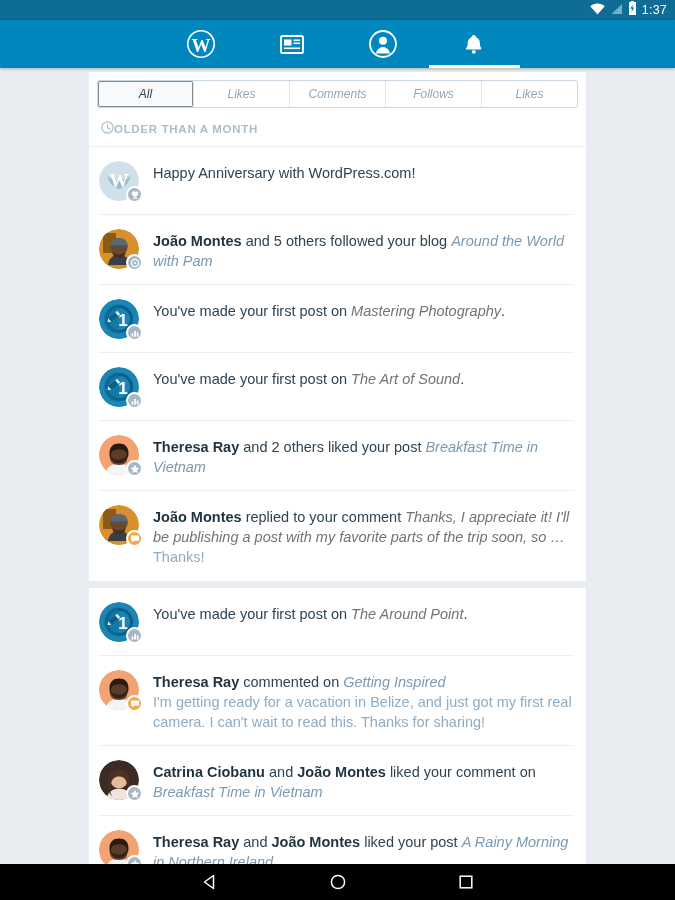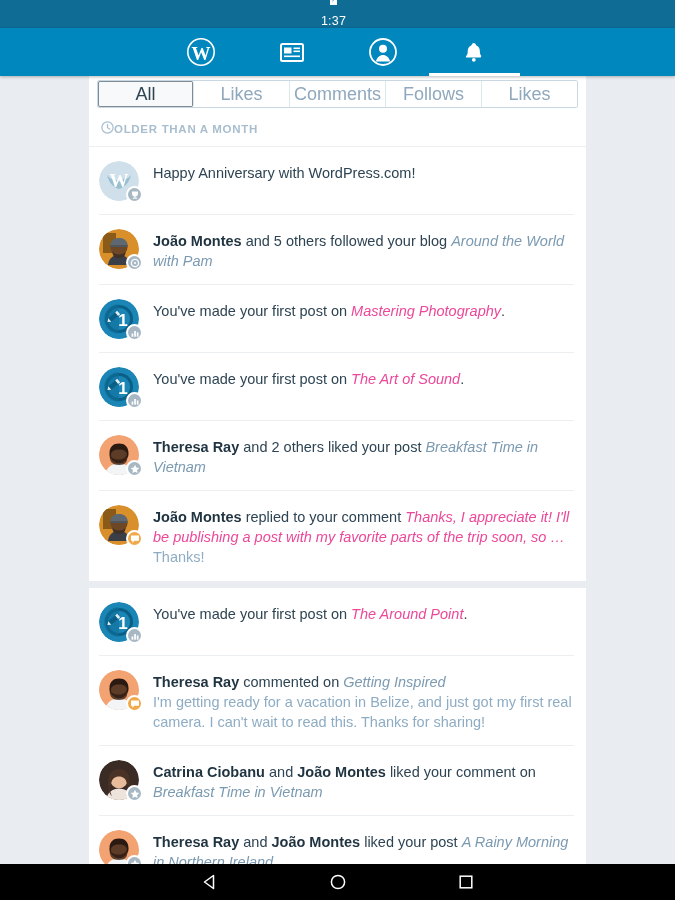--- a/index.html
+++ b/index.html
@@ -6,23 +6,23 @@
   html,body { width:675px; height:900px; }
   body {
     font-family:"Liberation Sans", sans-serif;
     background:#e9edf1;
     overflow:hidden;
     position:relative;
   }
 
   
   .statusbar {
-    height:28px; background:#0e6c95; color:#fff;
+    height:20px; background:#0e6c95; color:#fff;
     display:flex; align-items:center; justify-content:flex-end;
-    padding-right:8px; gap:5px;flex-direction:column;
+    padding-right:8px; gap:5px;
   }
   .status-time { font-size:12.5px; letter-spacing:.2px; }
   .sb-ico { display:block; }
 
   
   .appbar {
     height:48px; background:#0087be;
     display:flex; align-items:stretch; justify-content:center;
     position:relative;
     box-shadow:0 1px 3px rgba(0,0,0,.28);
@@ -49,22 +49,23 @@
   .filterbar {
     background:#fff; margin:0 89px;
     padding:8px 8px 0 8px;
   }
   .filterrow {
     display:flex; border:1px solid #c8d7e1; border-radius:2px;
     overflow:hidden; height:28px;
   }
   .filtertab {
     flex:1; display:flex; align-items:center; justify-content:center;
-    font-size:18px; color:#8fa8bd; background:#fff;
+    font-size:12px; color:#8fa8bd; background:#fff;
     border-right:1px solid #dde6ec;
+    font-style:italic;
   }
   .filtertab:last-child { border-right:none; }
   .filtertab.sel {
     color:#2e4453; background:#f7f9fa;
     box-shadow:inset 0 0 0 1px #7f8c95;
     border-radius:2px;
   }
 
   
   .sechead {
@@ -106,21 +107,21 @@
   .badge.gray { background:#a7b8c4; }
   .badge.orange { background:#f0a848; }
 
   .txt {
     margin-left:14px; flex:1;
     font-size:14.5px; line-height:20px; color:#2e4453;
     padding-top:2px;
   }
   .txt b { font-weight:bold; color:#1f3340; }
   .txt i { font-style:italic; color:#7b9ab1; }
-  .txt .plain-i { font-style:italic; color:#ec4899; }
+  .txt .plain-i { font-style:italic; color:#737373; }
   .snip { color:#8eacc3; display:block; }
 
   
   .navbar {
     position:absolute; left:0; right:0; bottom:0; height:36px;
     background:#000; display:flex; align-items:center; justify-content:center;
     gap:110px;
   }
   .navbar svg { display:block; }
 </style>

